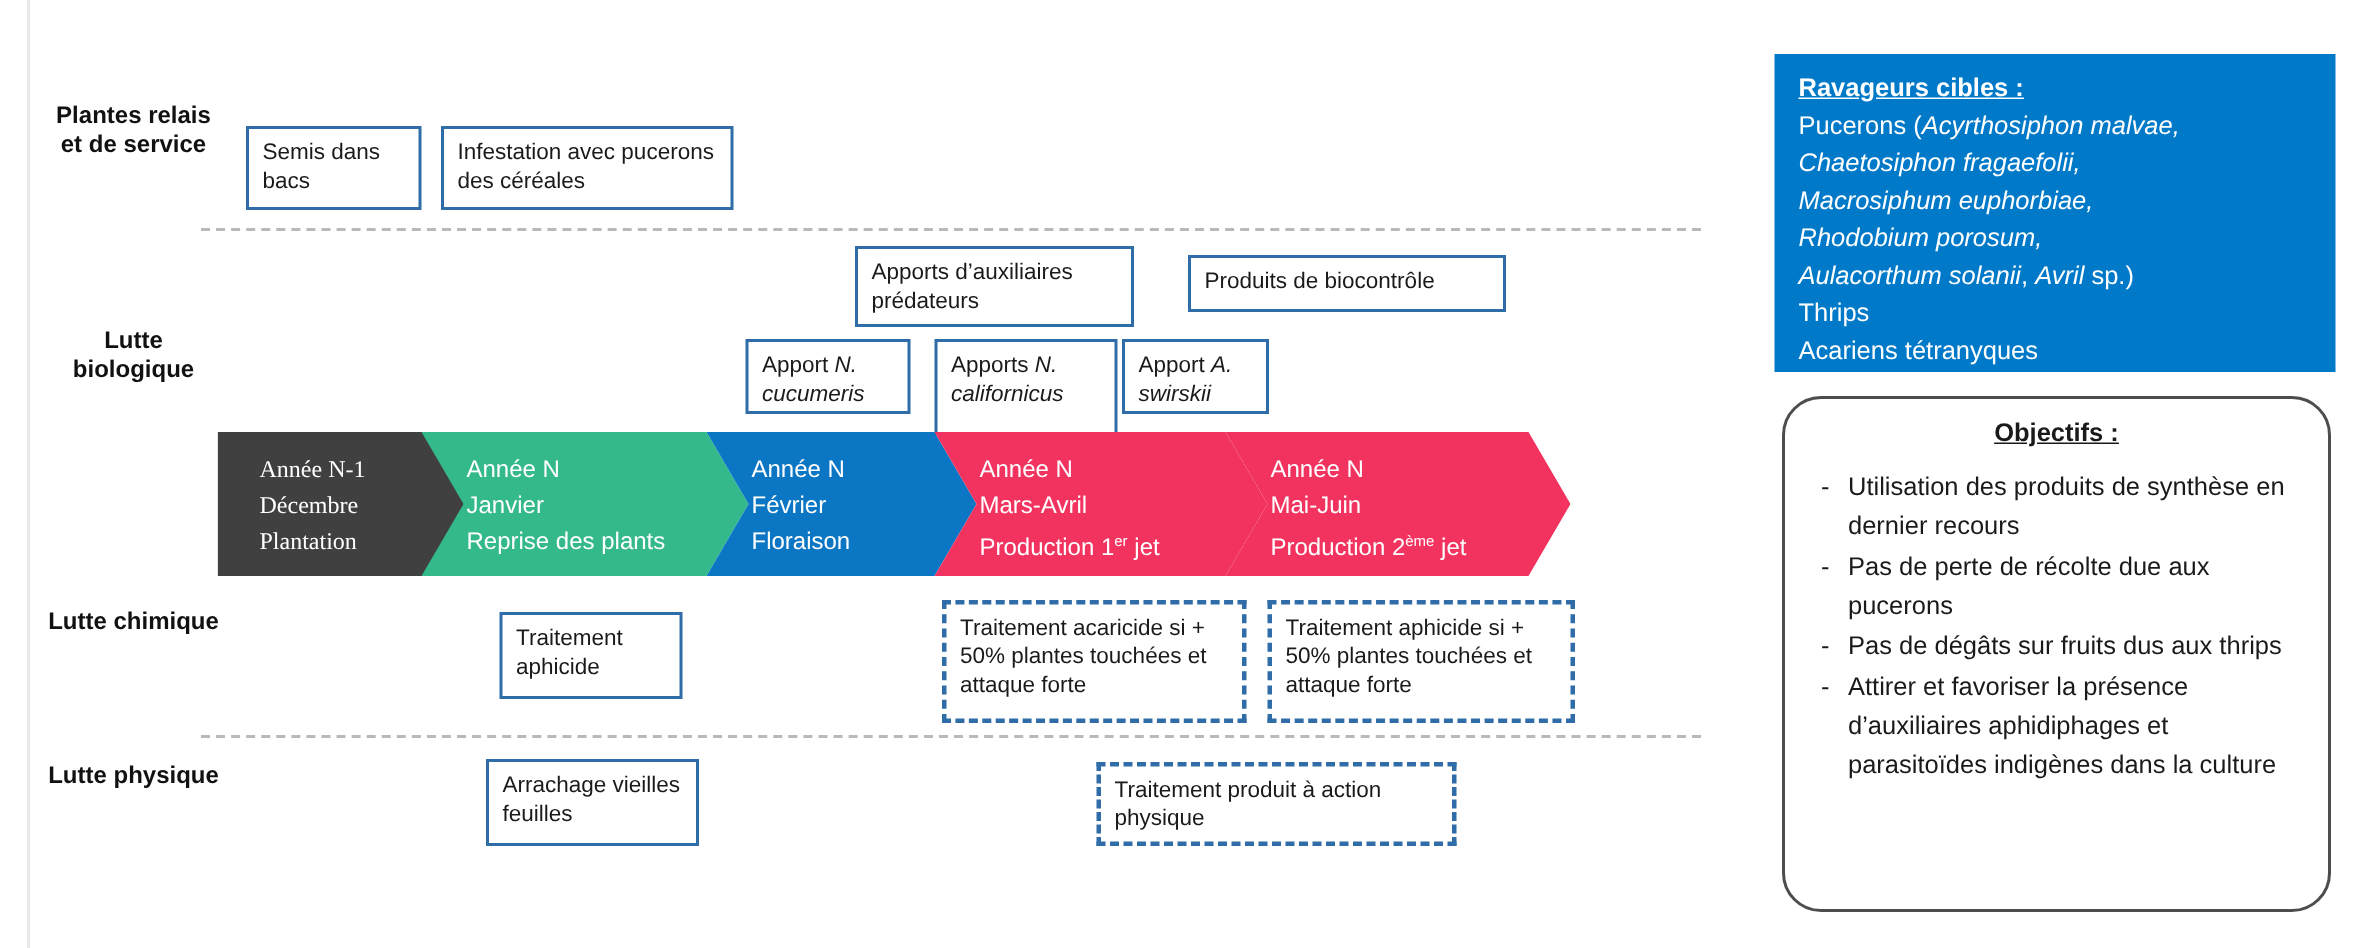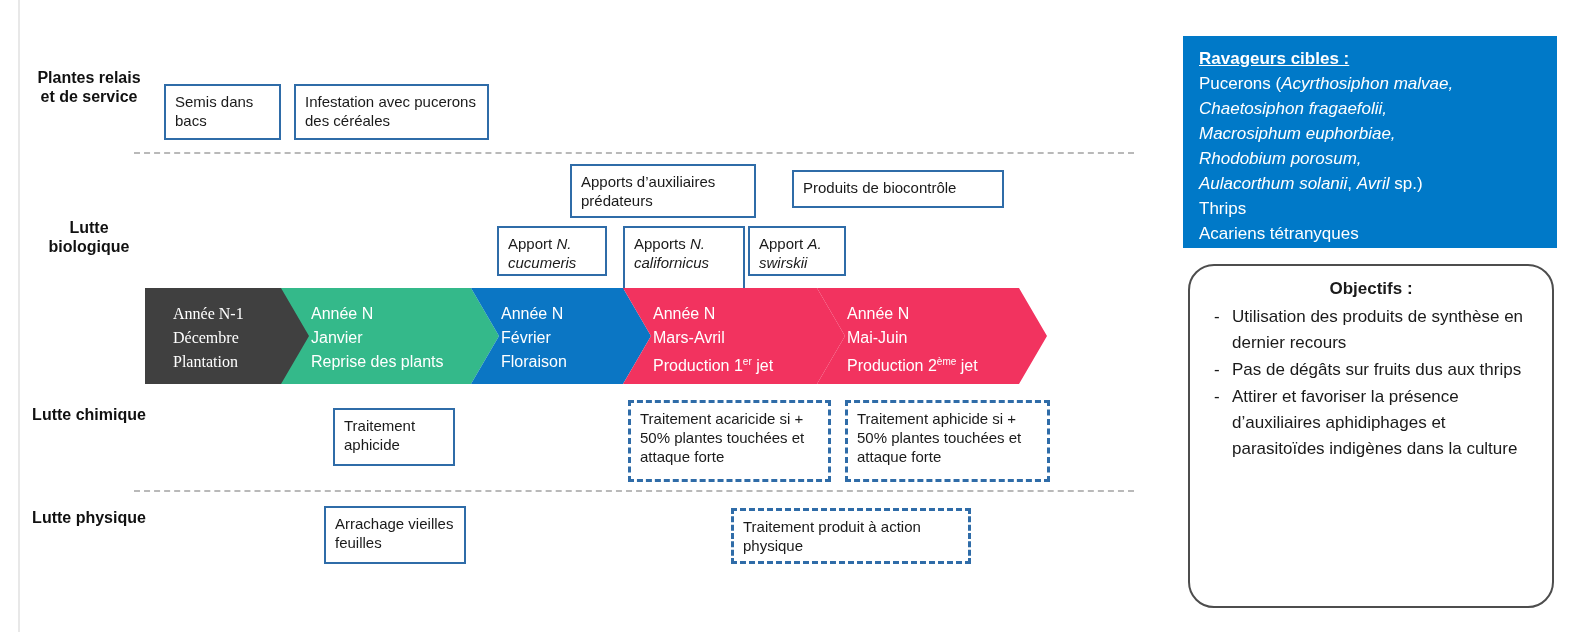--- a/index.html
+++ b/index.html
@@ -98,23 +98,24 @@
     box-sizing: border-box;
     border: 2px solid #4d4d4d;
     border-radius: 26px;
     background: #ffffff;
     padding: 10px 16px 10px 16px;
     font-size: 17px;
     line-height: 26px;
   }
   .panel-obj .title {
     font-weight: bold;
+    text-decoration: underline;
     text-align: center;
     display: block;
-    margin-bottom: 2px;
+    margin-bottom: 10px;
   }
   .panel-obj ul {
     margin: 0;
     padding: 0;
     list-style: none;
   }
   .panel-obj li {
     position: relative;
     padding-left: 26px;
     margin: 0 0 1px 0;
@@ -228,18 +229,19 @@
     <div class="it">Rhodobium porosum,</div>
     <div><span class="it">Aulacorthum solanii</span><span>, </span><span class="it">Avril</span><span> sp.)</span></div>
     <div>Thrips</div>
     <div>Acariens tétranyques</div>
   </div>
 
   <div class="panel-obj" style="left:1188px; top:264px; width:366px; height:344px;">
     <span class="title">Objectifs :</span>
     <ul>
       <li><span>Utilisation des produits de synthèse en dernier recours</span></li>
+      <li><span>Pas de perte de récolte due aux pucerons</span></li>
       <li><span>Pas de dégâts sur fruits dus aux thrips</span></li>
       <li><span>Attirer et favoriser la présence d’auxiliaires aphidiphages et parasitoïdes indigènes dans la culture</span></li>
     </ul>
   </div>
 
 </div>
 
 </body></html>

